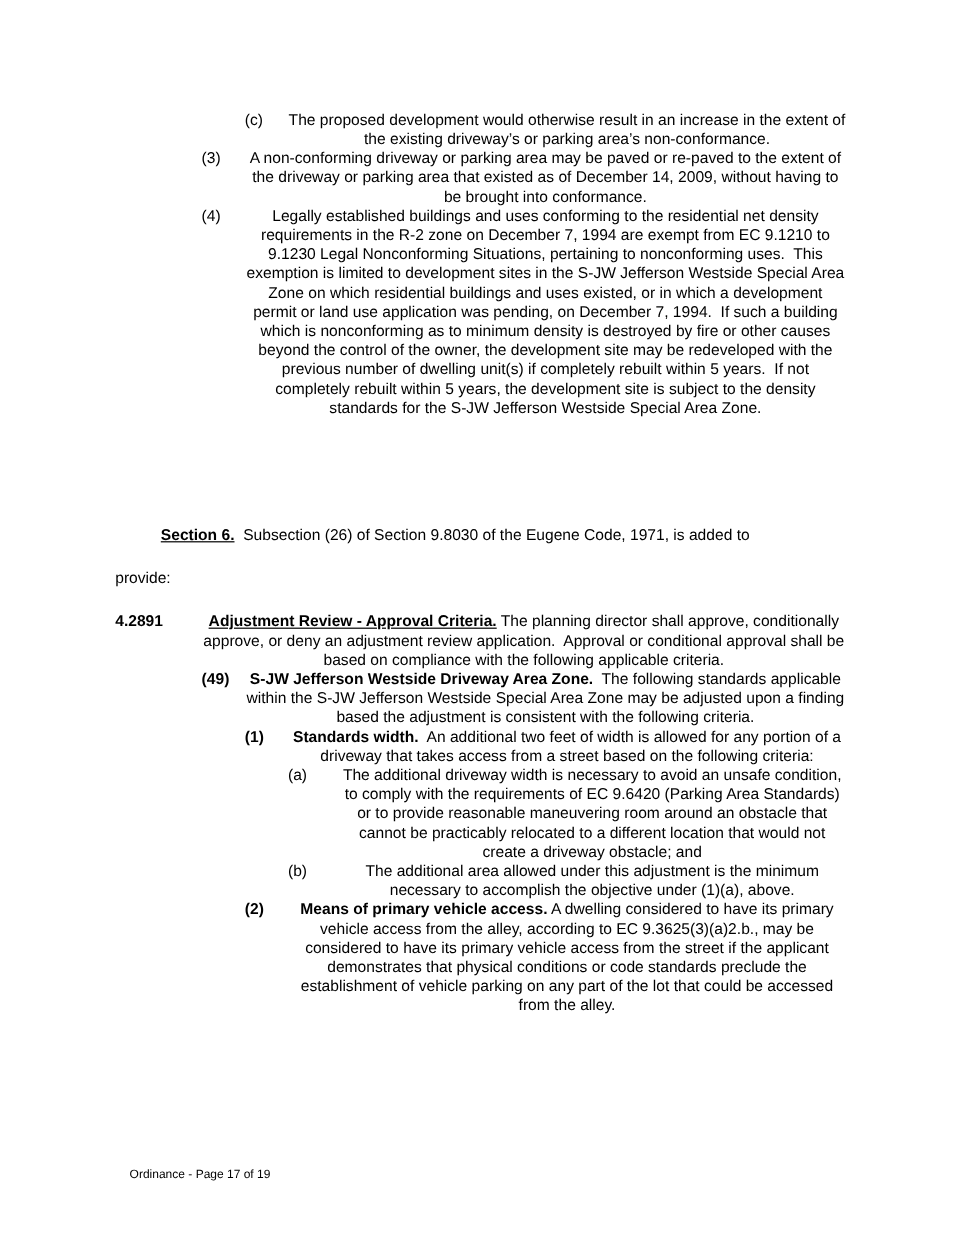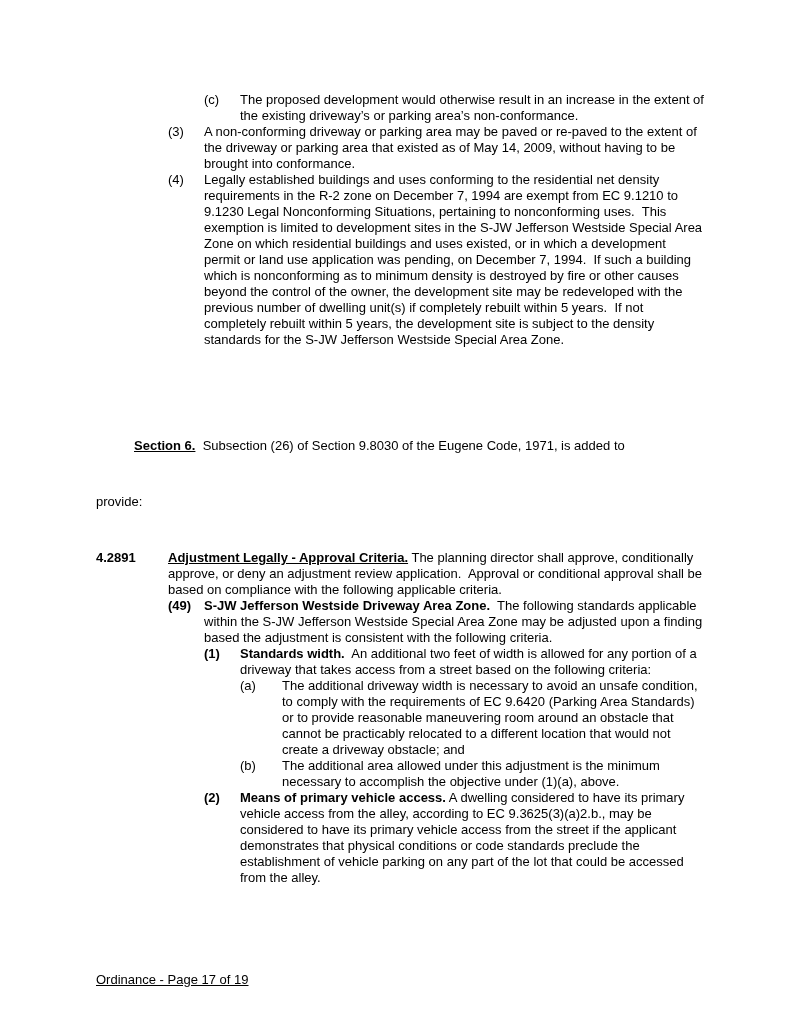--- a/index.html
+++ b/index.html
@@ -18,65 +18,64 @@
     overflow: hidden;
   }
   .content {
     padding: 92px 95px 0 96px;
   }
   .para, .txt { white-space: pre-wrap; }
   .row { display: flex; align-items: flex-start; }
   .lbl { flex: 0 0 36px; }
   .lbl-42 { flex: 0 0 42px; }
   .lbl-72 { flex: 0 0 72px; }
-  .txt { flex: 1 1 auto; }
+  .txt { flex: 1 1 auto; text-align: center; }
   .b { font-weight: bold; }
   .u { text-decoration: underline; }
   .ml38  { margin-left: 38px; }
   .ml72  { margin-left: 72px; }
   .ml108 { margin-left: 108px; }
   .ml144 { margin-left: 144px; }
   .mt62 { margin-top: 90px; }
-  .mt27 { margin-top: 40px; }
+  .mt27 { margin-top: 20px; }
   .footer {
     position: absolute;
-    left: 96px;
+    left: 108px;
     top: 972px;
-    font-size: 13px;
-    text-decoration: underline;
+    font-size: 10px;
   }
 </style>
 </head>
 <body>
 
 <div class="page">
   <div class="content">
 
     <div class="row ml108">
       <div class="lbl">(c)</div>
       <div class="txt">The proposed development would otherwise result in an increase in the extent of the existing driveway’s or parking area’s non-conformance.</div>
     </div>
 
     <div class="row ml72">
       <div class="lbl">(3)</div>
-      <div class="txt">A non-conforming driveway or parking area may be paved or re-paved to the extent of the driveway or parking area that existed as of May 14, 2009, without having to be brought into conformance.</div>
+      <div class="txt">A non-conforming driveway or parking area may be paved or re-paved to the extent of the driveway or parking area that existed as of December 14, 2009, without having to be brought into conformance.</div>
     </div>
 
     <div class="row ml72">
       <div class="lbl">(4)</div>
       <div class="txt">Legally established buildings and uses conforming to the residential net density requirements in the R-2 zone on December 7, 1994 are exempt from EC 9.1210 to 9.1230 Legal Nonconforming Situations, pertaining to nonconforming uses.  This exemption is limited to development sites in the S-JW Jefferson Westside Special Area Zone on which residential buildings and uses existed, or in which a development permit or land use application was pending, on December 7, 1994.  If such a building which is nonconforming as to minimum density is destroyed by fire or other causes beyond the control of the owner, the development site may be redeveloped with the previous number of dwelling unit(s) if completely rebuilt within 5 years.  If not completely rebuilt within 5 years, the development site is subject to the density standards for the S-JW Jefferson Westside Special Area Zone.</div>
     </div>
 
     <div class="para ml38 mt62"><span class="b u">Section 6.</span><span>  Subsection (26) of Section 9.8030 of the Eugene Code, 1971, is added to</span></div>
 
     <div class="para mt27">provide:</div>
 
     <div class="row mt27">
       <div class="lbl-72 b">4.2891</div>
-      <div class="txt"><span class="b u">Adjustment Legally - Approval Criteria.</span><span> The planning director shall approve, conditionally approve, or deny an adjustment review application.  Approval or conditional approval shall be based on compliance with the following applicable criteria.</span></div>
+      <div class="txt"><span class="b u">Adjustment Review - Approval Criteria.</span><span> The planning director shall approve, conditionally approve, or deny an adjustment review application.  Approval or conditional approval shall be based on compliance with the following applicable criteria.</span></div>
     </div>
 
     <div class="row ml72">
       <div class="lbl b">(49)</div>
       <div class="txt"><span class="b">S-JW Jefferson Westside Driveway Area Zone.</span><span>  The following standards applicable within the S-JW Jefferson Westside Special Area Zone may be adjusted upon a finding based the adjustment is consistent with the following criteria.</span></div>
     </div>
 
     <div class="row ml108">
       <div class="lbl b">(1)</div>
       <div class="txt"><span class="b">Standards width.</span><span>  An additional two feet of width is allowed for any portion of a driveway that takes access from a street based on the following criteria:</span></div>

